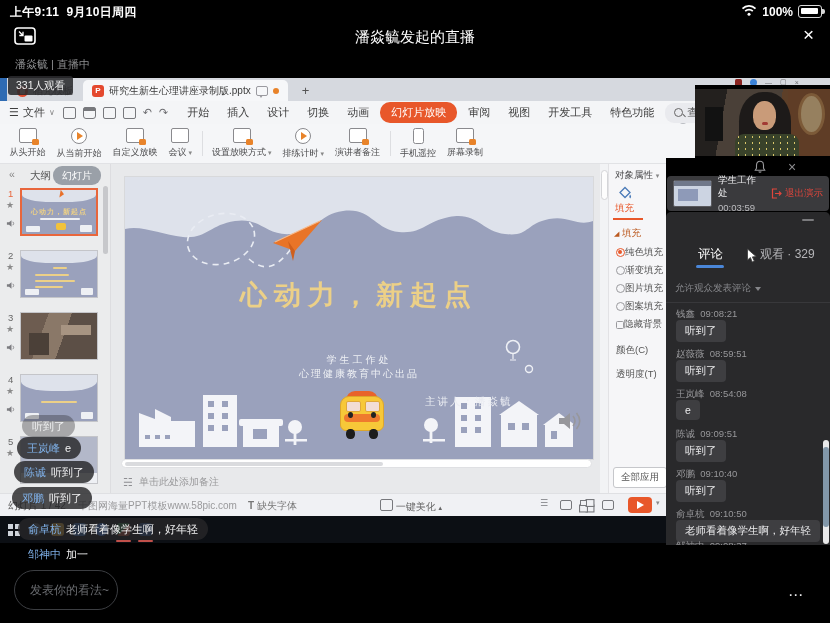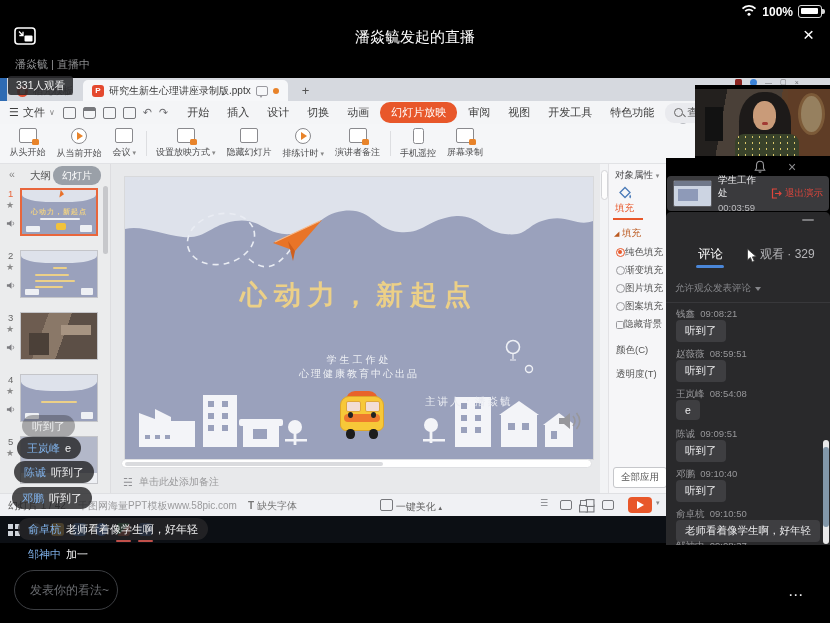--- a/index.html
+++ b/index.html
@@ -181,20 +181,23 @@
   .composer{position:absolute;left:14px;top:570px;width:104px;height:40px;border:1.3px solid #3c3e42;border-radius:21px;z-index:40;box-sizing:border-box;}
   .composer input{position:absolute;inset:0;background:transparent;border:none;outline:none;color:#ddd;font-size:12px;padding:0 0 0 15px;font-family:inherit;width:100%;box-sizing:border-box;}
   .composer input::placeholder{color:#6a6c70;}
 </style>
 </head>
 <body>
 
 <div class="app">
 
   <div class="statusbar">
+    <div class="sb-left">
+      <span>上午9:11</span>&nbsp;&nbsp;<span>9月10日周四</span>
+    </div>
     <div class="sb-right">
       <span><svg width="16" height="12" viewBox="0 0 16 12">
             <path d="M1.5,4.6 a9,9 0 0 1 13,0" stroke="#fff" fill="none" stroke-width="1.7"></path>
             <path d="M4.2,7.2 a5.4,5.4 0 0 1 7.6,0" stroke="#fff" fill="none" stroke-width="1.7"></path>
             <circle cx="8" cy="10.2" r="1.5" fill="#fff"></circle>
           </svg></span>
       <span>100%</span>
       <span class="batt">
           <i></i>
         </span>
@@ -263,31 +266,31 @@
     <div class="ribbon">
       <div class="rbtn">
           <span class="ricon orange"></span>
           <span>从头开始</span>
         </div>
       <div class="rbtn">
           <span class="ricon circle"></span>
           <span>从当前开始</span>
         </div>
       <div class="rbtn">
+          <span class="ricon orange"></span>
+          <span>自定义放映</span>
+        </div>
+      <div class="rbtn">
           <span class="ricon"></span>
           <span><span>会议</span><span class="rcaret">▾</span></span>
         </div>
       <div class="rdiv"></div>
       <div class="rbtn">
           <span class="ricon orange"></span>
           <span><span>设置放映方式</span><span class="rcaret">▾</span></span>
-        </div>
-      <div class="rbtn">
-          <span class="ricon"></span>
-          <span>隐藏幻灯片</span>
         </div>
       <div class="rbtn">
           <span class="ricon circle"></span>
           <span><span>排练计时</span><span class="rcaret">▾</span></span>
         </div>
       <div class="rbtn">
           <span class="ricon orange"></span>
           <span>演讲者备注</span>
         </div>
       <div class="rdiv"></div>

